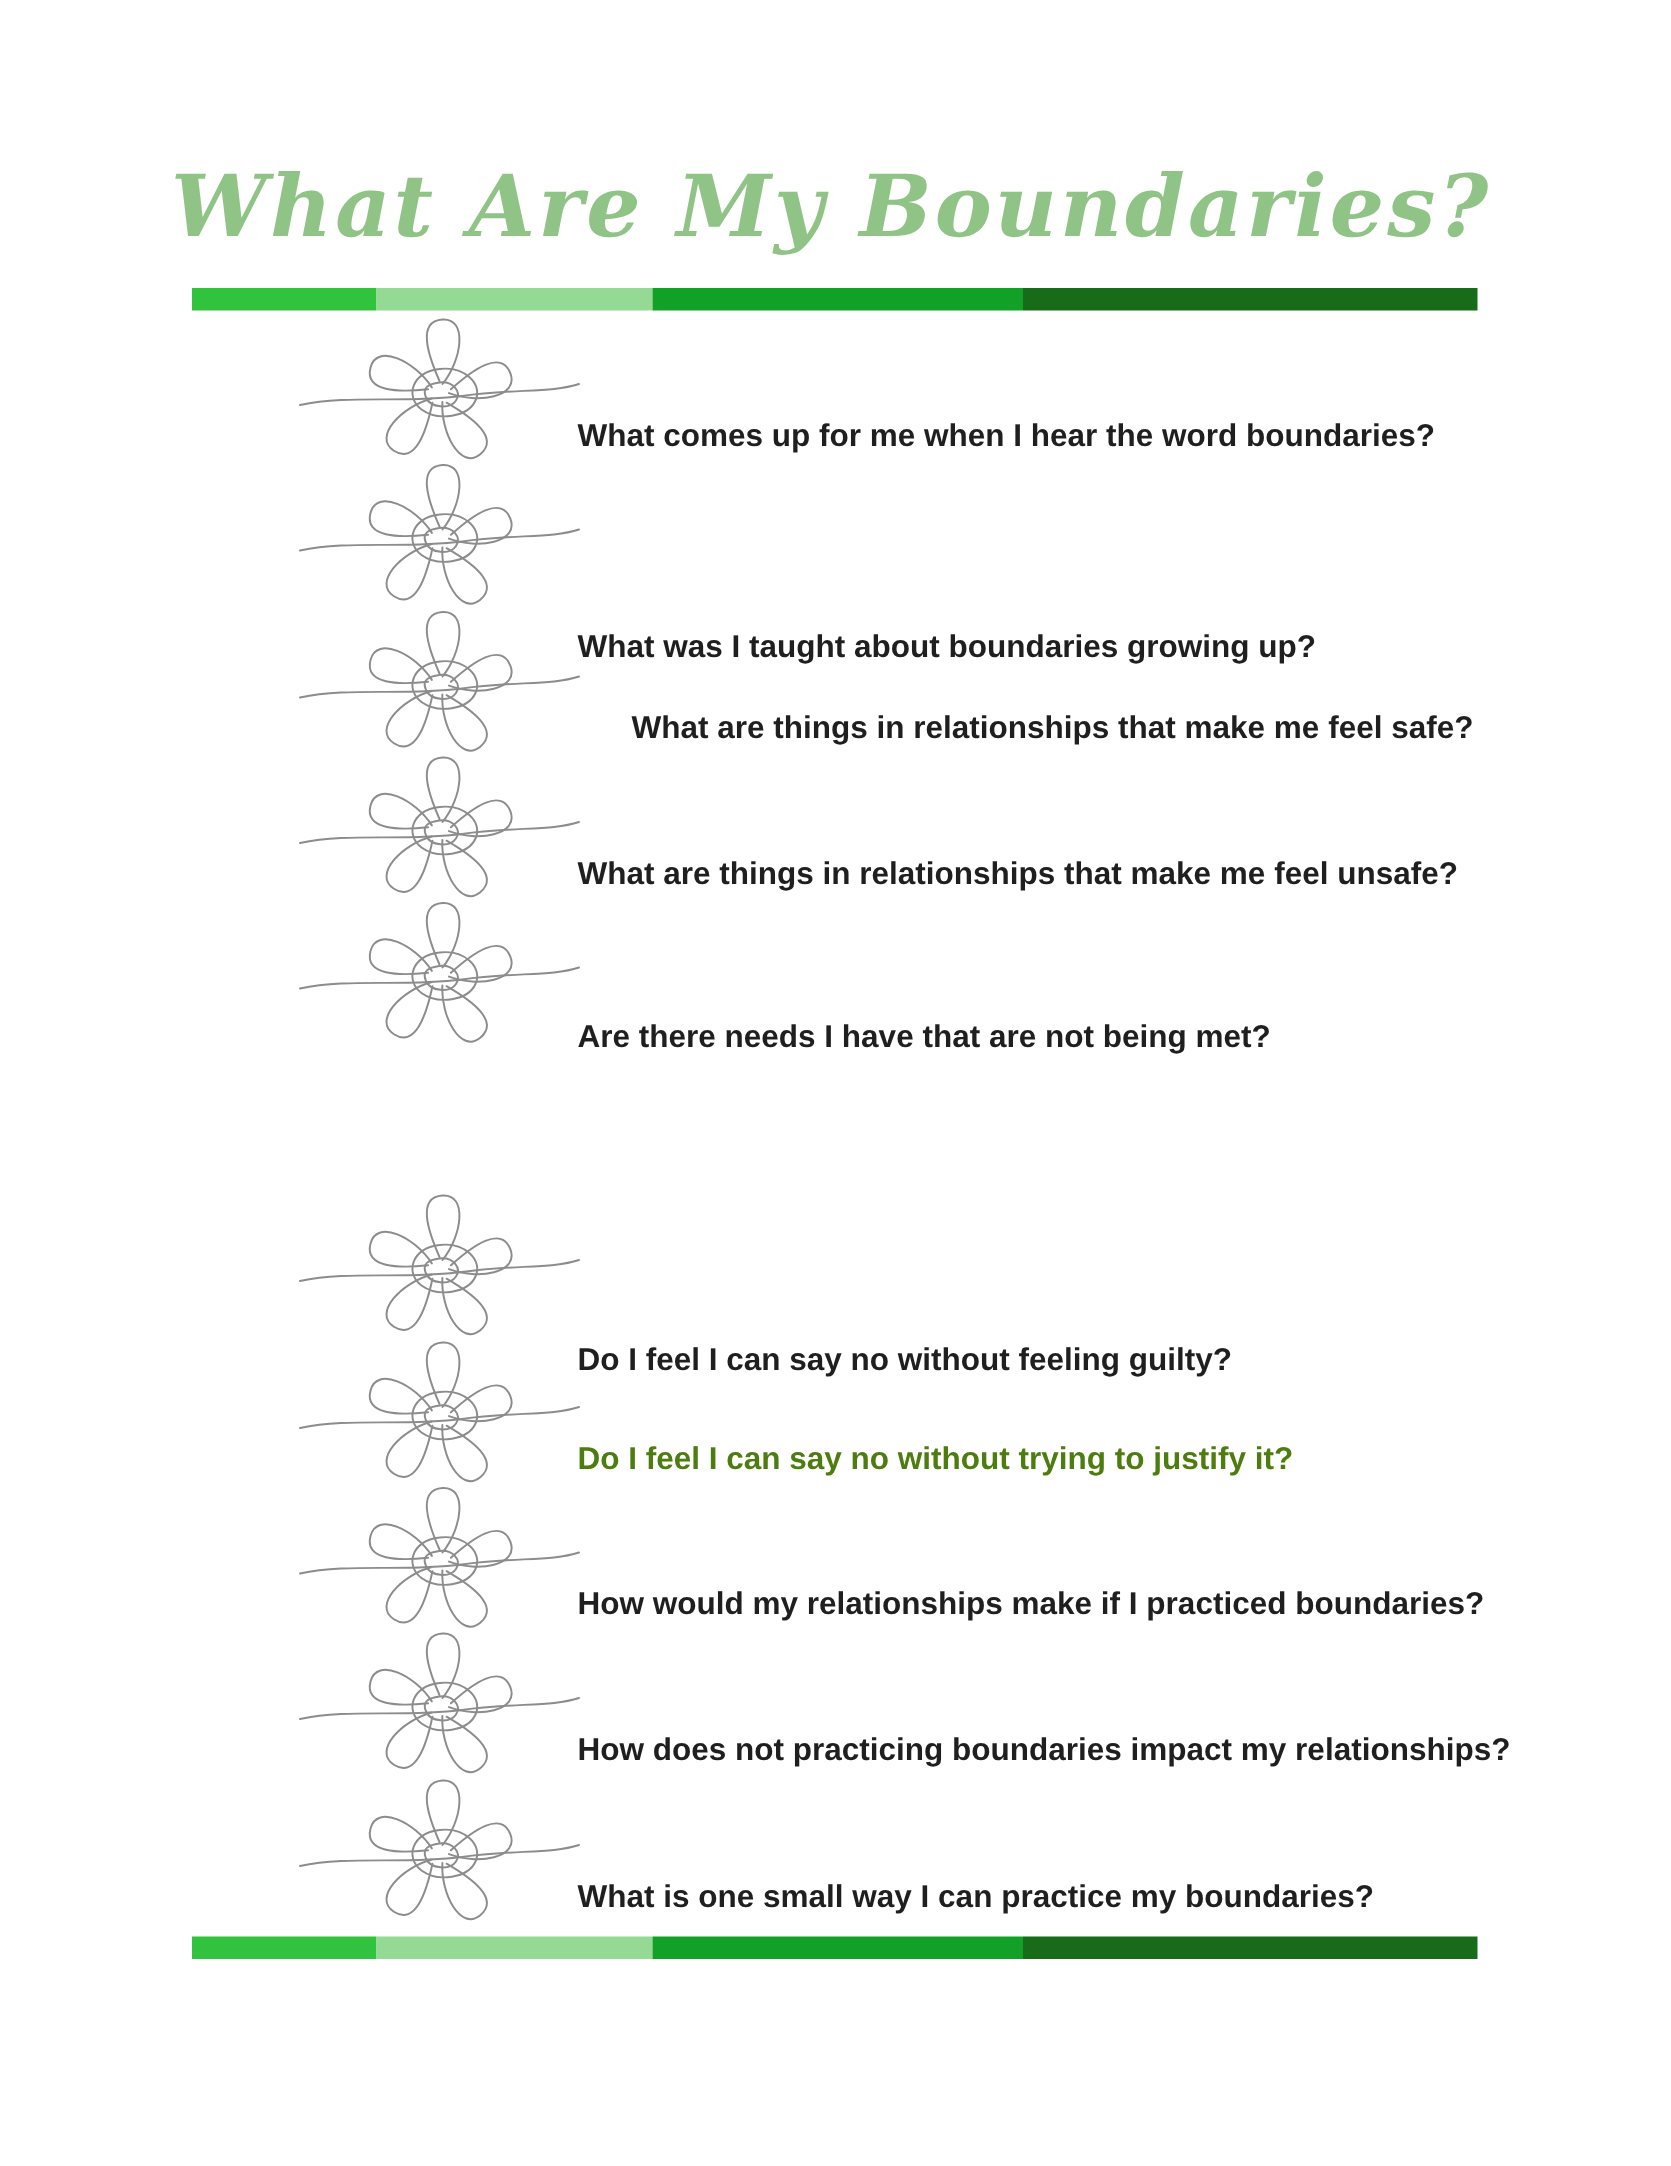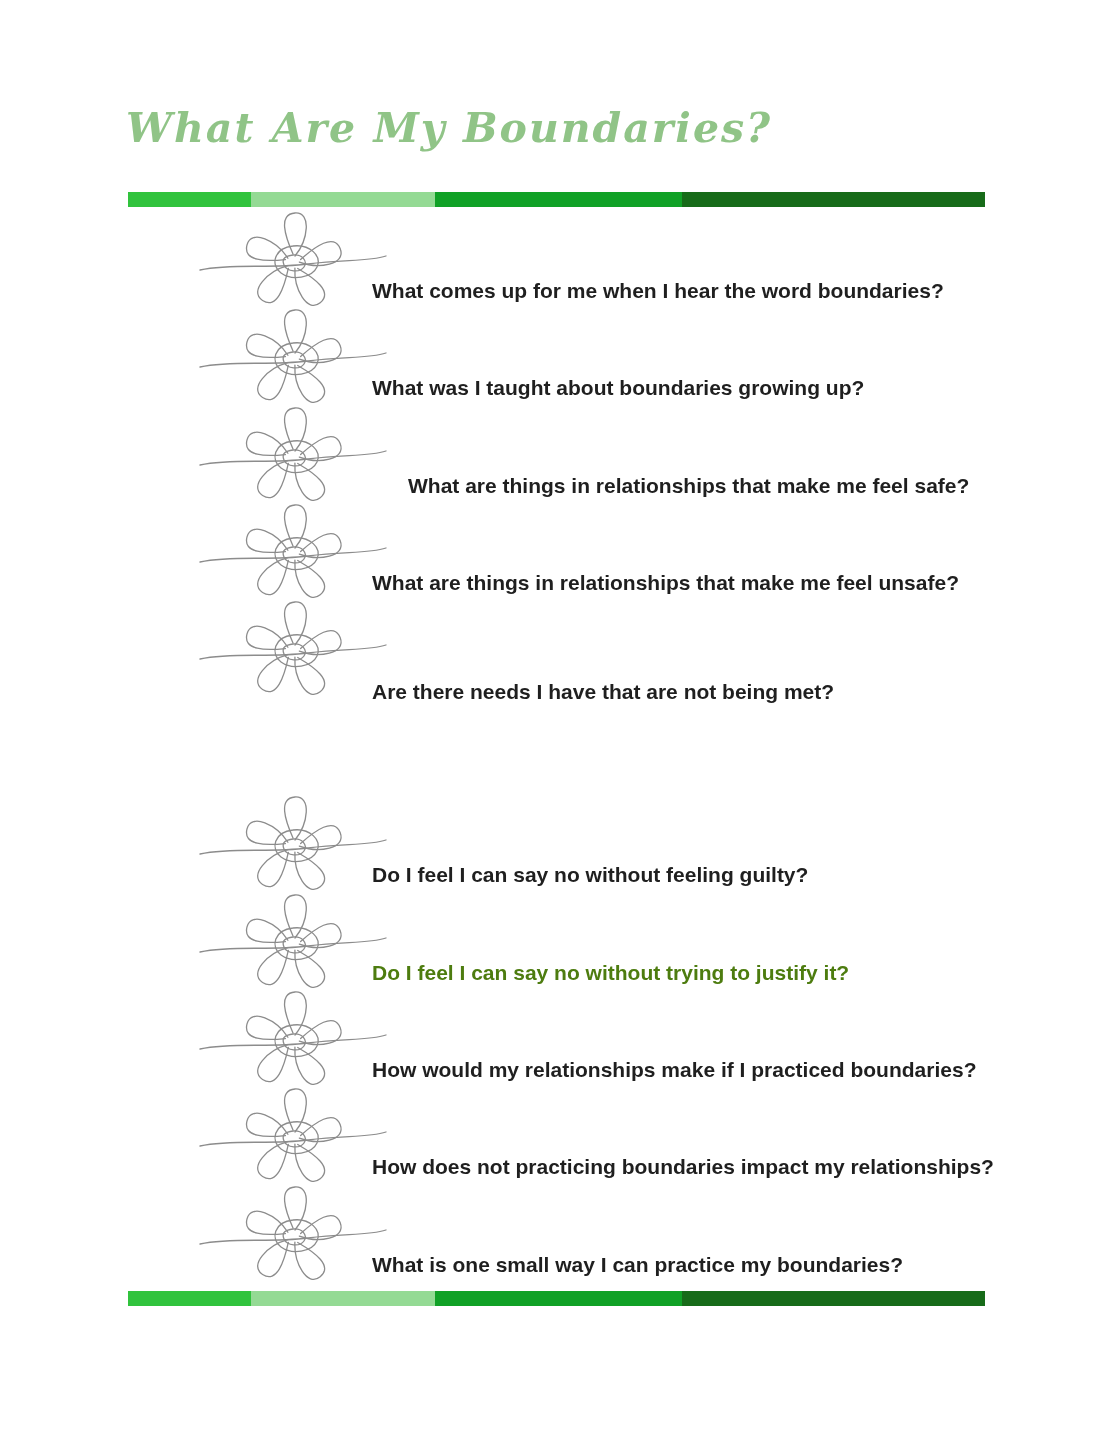--- a/index.html
+++ b/index.html
@@ -6,26 +6,26 @@
   .page{
     position:relative;
     width:1114px;
     height:1444px;
     background:#ffffff;
     overflow:hidden;
     font-family:"Liberation Sans", sans-serif;
   }
   .title{
     position:absolute;
-    left:126px;
+    left:114px;
     top:104px;
     font-family:"DejaVu Serif", serif;
     font-style:italic;
     font-weight:bold;
-    font-size:41px;
+    font-size:57px;
     letter-spacing:2px;
     color:#90c487;
     white-space:nowrap;
     text-align:center;
   }
   .bar{
     position:absolute;
     left:128px;
     width:857px;
     height:15px;
@@ -45,21 +45,21 @@
   }
   .flower{
     position:absolute;
     left:198px;
     top:0;
     width:190px;
     height:114px;
   }
   .question{
     position:absolute;
-    left:372px;
+    left:385px;
     top:72px;
     font-family:"Liberation Sans", sans-serif;
     font-weight:700;
     font-size:21px;
     line-height:26px;
     color:#1f1f1f;
     white-space:nowrap;
   }
   .defs{ position:absolute; width:0; height:0; overflow:hidden; }
 </style>
@@ -99,21 +99,21 @@
     <svg class="flower">
         <use href="#flower"></use>
       </svg>
     <div class="question" style="color: rgb(31, 31, 31);">What comes up for me when I hear the word boundaries?</div>
   </div>
 
   <div class="row" style="top:303px">
     <svg class="flower">
         <use href="#flower"></use>
       </svg>
-    <div class="question" style="color: rgb(31, 31, 31);">What was I taught about boundaries growing up?</div>
+    <div class="question" style="color: rgb(31, 31, 31); margin-top: 44px;">What was I taught about boundaries growing up?</div>
   </div>
 
   <div class="row" style="top:401px">
     <svg class="flower">
         <use href="#flower"></use>
       </svg>
     <div class="question" style="color: rgb(31, 31, 31); margin-left: 36px;">What are things in relationships that make me feel safe?</div>
   </div>
 
   <div class="row" style="top:498px">
@@ -128,21 +128,21 @@
         <use href="#flower"></use>
       </svg>
     <div class="question" style="color: rgb(31, 31, 31); margin-top: 12px;">Are there needs I have that are not being met?</div>
   </div>
 
 
   <div class="row" style="top:790px">
     <svg class="flower">
         <use href="#flower"></use>
       </svg>
-    <div class="question" style="color: rgb(31, 31, 31);">Do I feel I can say no without feeling guilty?</div>
+    <div class="question" style="color: rgb(31, 31, 31); margin-top: 32px;">Do I feel I can say no without feeling guilty?</div>
   </div>
 
   <div class="row" style="top:888px">
     <svg class="flower">
         <use href="#flower"></use>
       </svg>
     <div class="question" style="color: #4d7c0f;">Do I feel I can say no without trying to justify it?</div>
   </div>
 
   <div class="row" style="top:985px">

